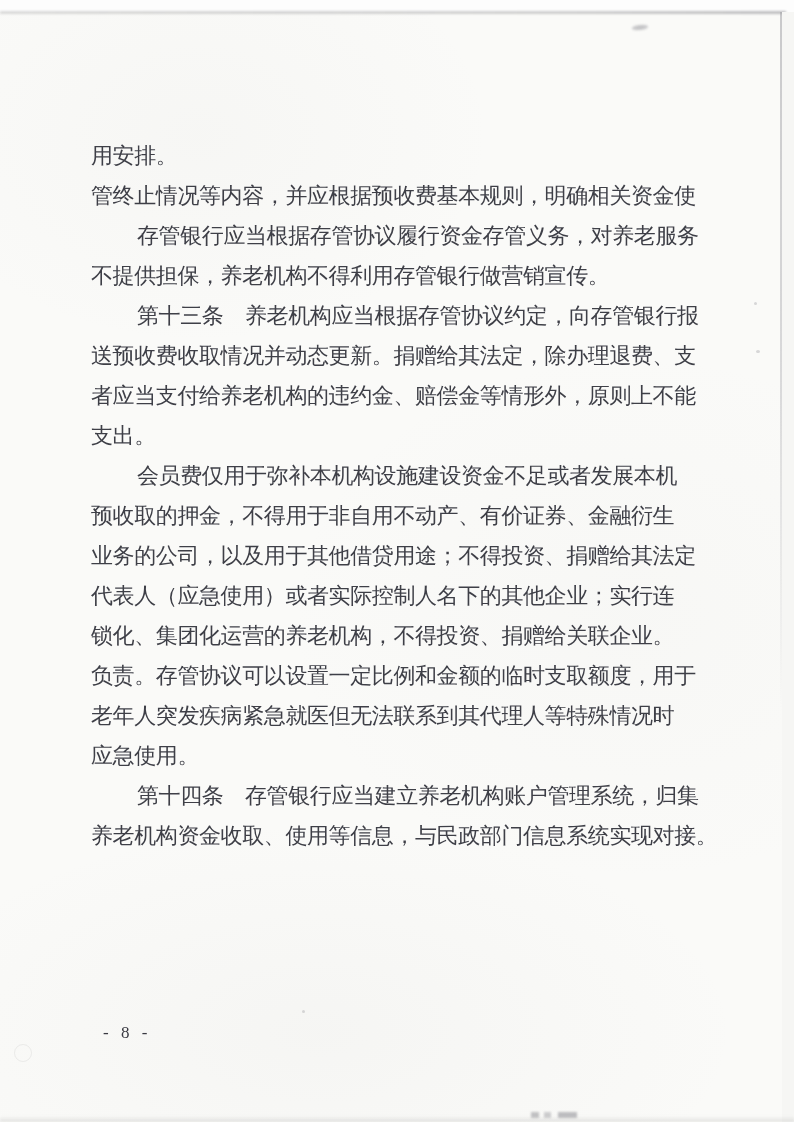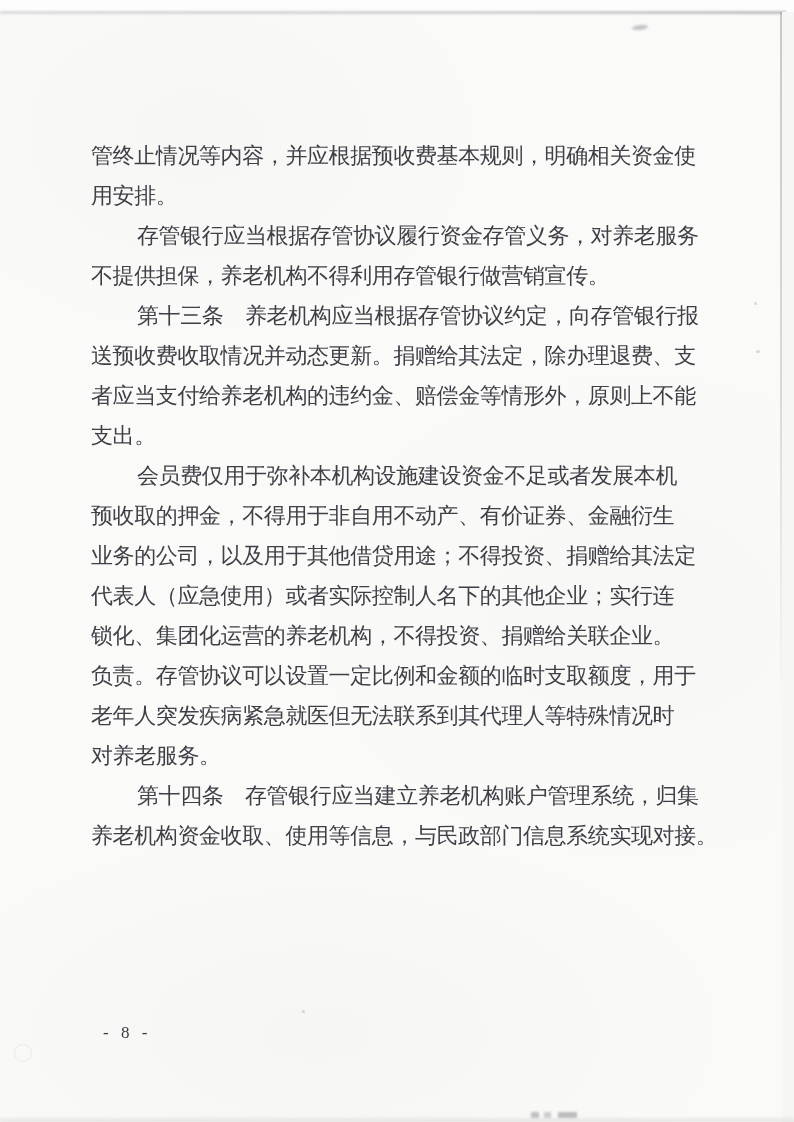--- a/index.html
+++ b/index.html
@@ -130,35 +130,35 @@
   <div class="right-edge-line"></div>
   <div class="smudge-top"></div>
   <div class="smudge-bottom"></div>
   <div class="bottom-edge-shade"></div>
   <div class="speck s1"></div>
   <div class="speck s2"></div>
   <div class="speck s3"></div>
   <div class="faint-ring"></div>
 
   <div id="text-block">
+    <div class="line">用安排。</div>
     <div class="line">管终止情况等内容，并应根据预收费基本规则，明确相关资金使</div>
-    <div class="line">用安排。</div>
     <div class="line indent">存管银行应当根据存管协议履行资金存管义务，对养老服务</div>
     <div class="line">不提供担保，养老机构不得利用存管银行做营销宣传。</div>
     <div class="line indent">第十三条　养老机构应当根据存管协议约定，向存管银行报</div>
     <div class="line">送预收费收取情况并动态更新。捐赠给其法定，除办理退费、支</div>
     <div class="line">者应当支付给养老机构的违约金、赔偿金等情形外，原则上不能</div>
     <div class="line">支出。</div>
     <div class="line indent">会员费仅用于弥补本机构设施建设资金不足或者发展本机</div>
     <div class="line">预收取的押金，不得用于非自用不动产、有价证券、金融衍生</div>
     <div class="line">业务的公司，以及用于其他借贷用途；不得投资、捐赠给其法定</div>
     <div class="line">代表人（应急使用）或者实际控制人名下的其他企业；实行连</div>
     <div class="line">锁化、集团化运营的养老机构，不得投资、捐赠给关联企业。</div>
     <div class="line">负责。存管协议可以设置一定比例和金额的临时支取额度，用于</div>
     <div class="line">老年人突发疾病紧急就医但无法联系到其代理人等特殊情况时</div>
-    <div class="line">对养老服务。</div>
+    <div class="line">应急使用。</div>
     <div class="line indent">第十四条　存管银行应当建立养老机构账户管理系统，归集</div>
     <div class="line">养老机构资金收取、使用等信息，与民政部门信息系统实现对接。</div>
   </div>
 
   <div id="page-number">- 8 -</div>
 
 </div>
 
 </body></html>

